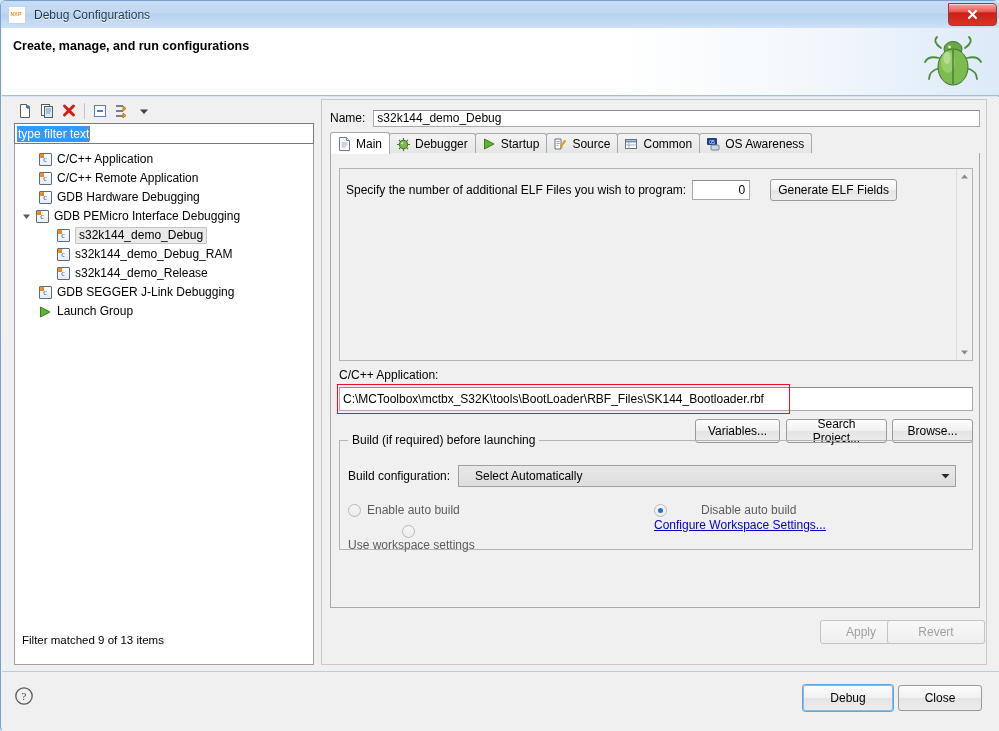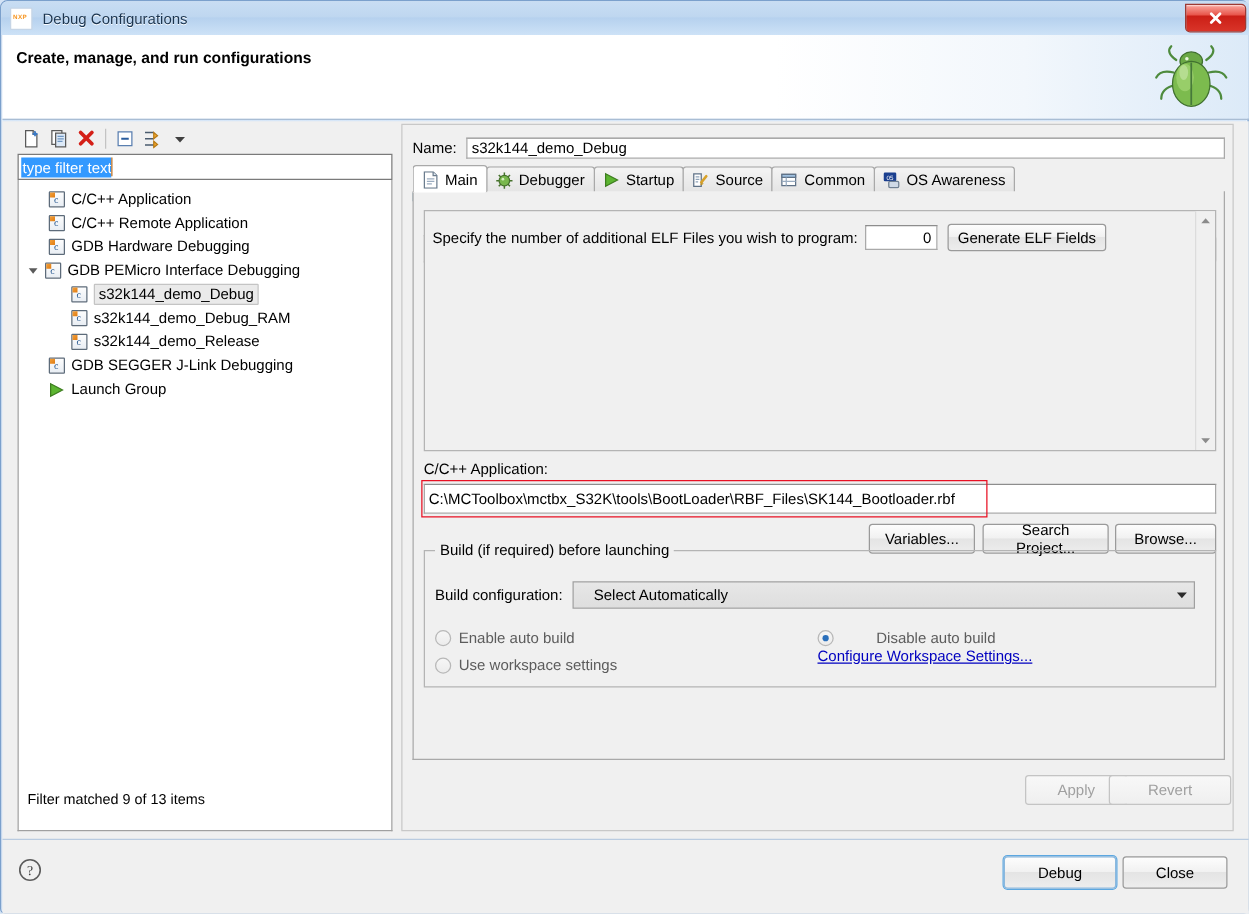--- a/index.html
+++ b/index.html
@@ -378,21 +378,21 @@
     background: #fff;
     font-size: 12px;
     font-family: "Liberation Sans", sans-serif;
     text-align: right;
     padding: 0 4px;
     margin-left: 6px;
     outline: none;
   }
   #gen-elf {
     position: static;
-    margin-left: 8px;
+    margin-left: 20px;
     height: 22px;
     padding: 0 7px;
   }
   
   .vscroll {
     position: absolute;
     right: 0px; top: 0px;
     width: 15px; height: 191px;
     background: #f0f0f0;
     border-left: 1px solid #dcdcdc;
@@ -826,21 +826,21 @@
           </div>
 
           <div class="radio-row" style="left:8px; top:62px;">
             <span class="radio"></span>
             <span>Enable auto build</span>
           </div>
           <div class="radio-row" style="left:314px; top:62px;gap:28px;">
             <span class="radio checked"></span>
             <span>Disable auto build</span>
           </div>
-          <div class="radio-row" style="left:8px; top:84px;">
+          <div class="radio-row" style="left:8px; top:84px;flex-direction:column;">
             <span class="radio"></span>
             <span>Use workspace settings</span>
           </div>
           <div id="ws-link">Configure Workspace Settings...</div>
         </div>
 
       </div>
 
       <button class="btn disabled" id="apply-btn" disabled="">Apply</button>
       <button class="btn disabled" id="revert-btn" disabled="">Revert</button>

